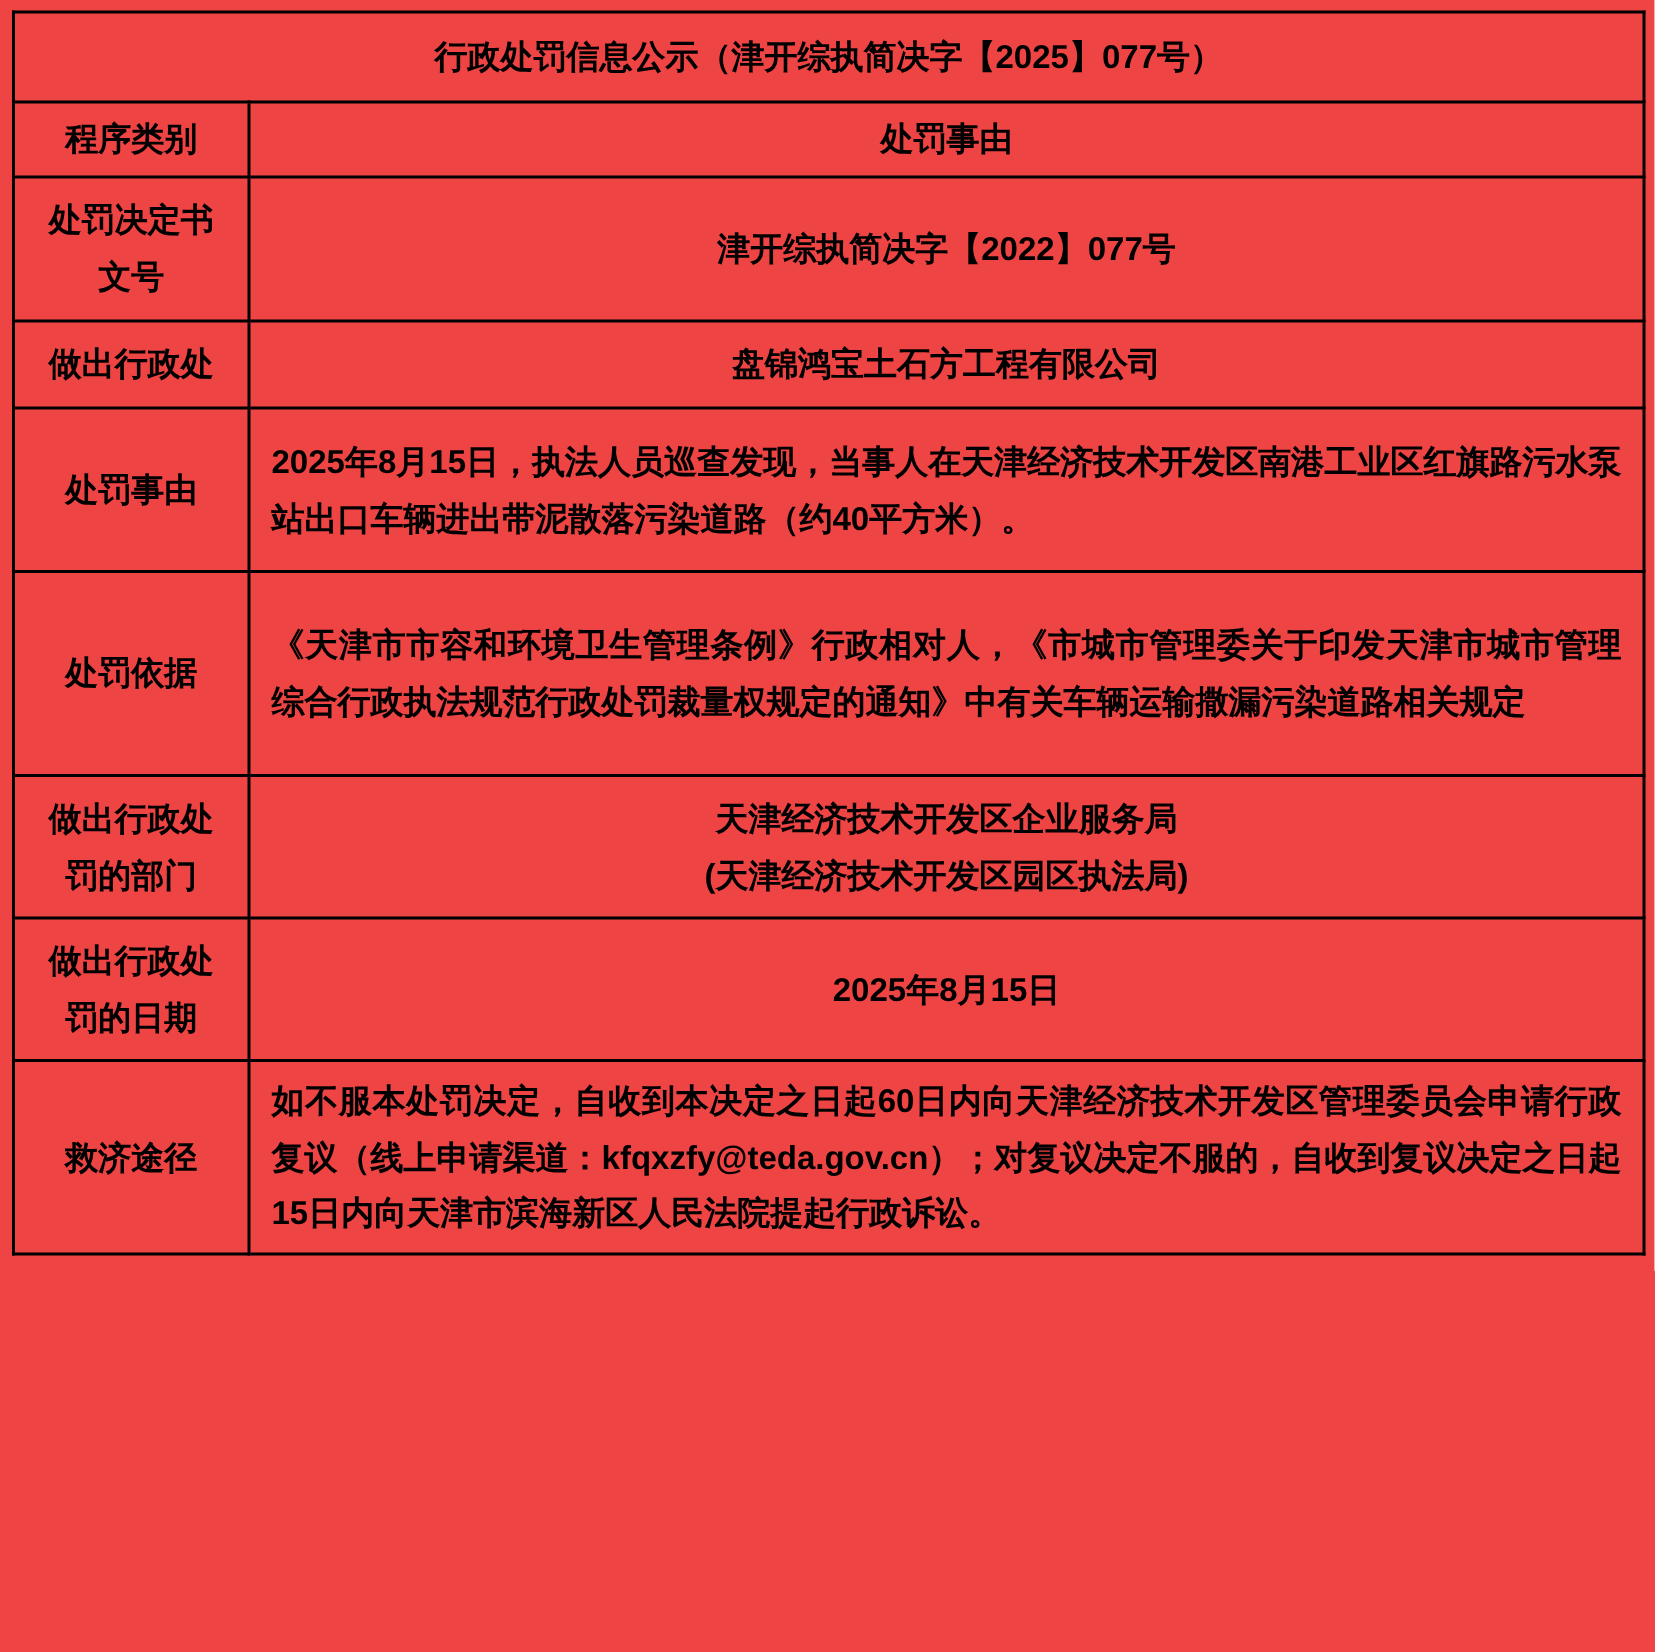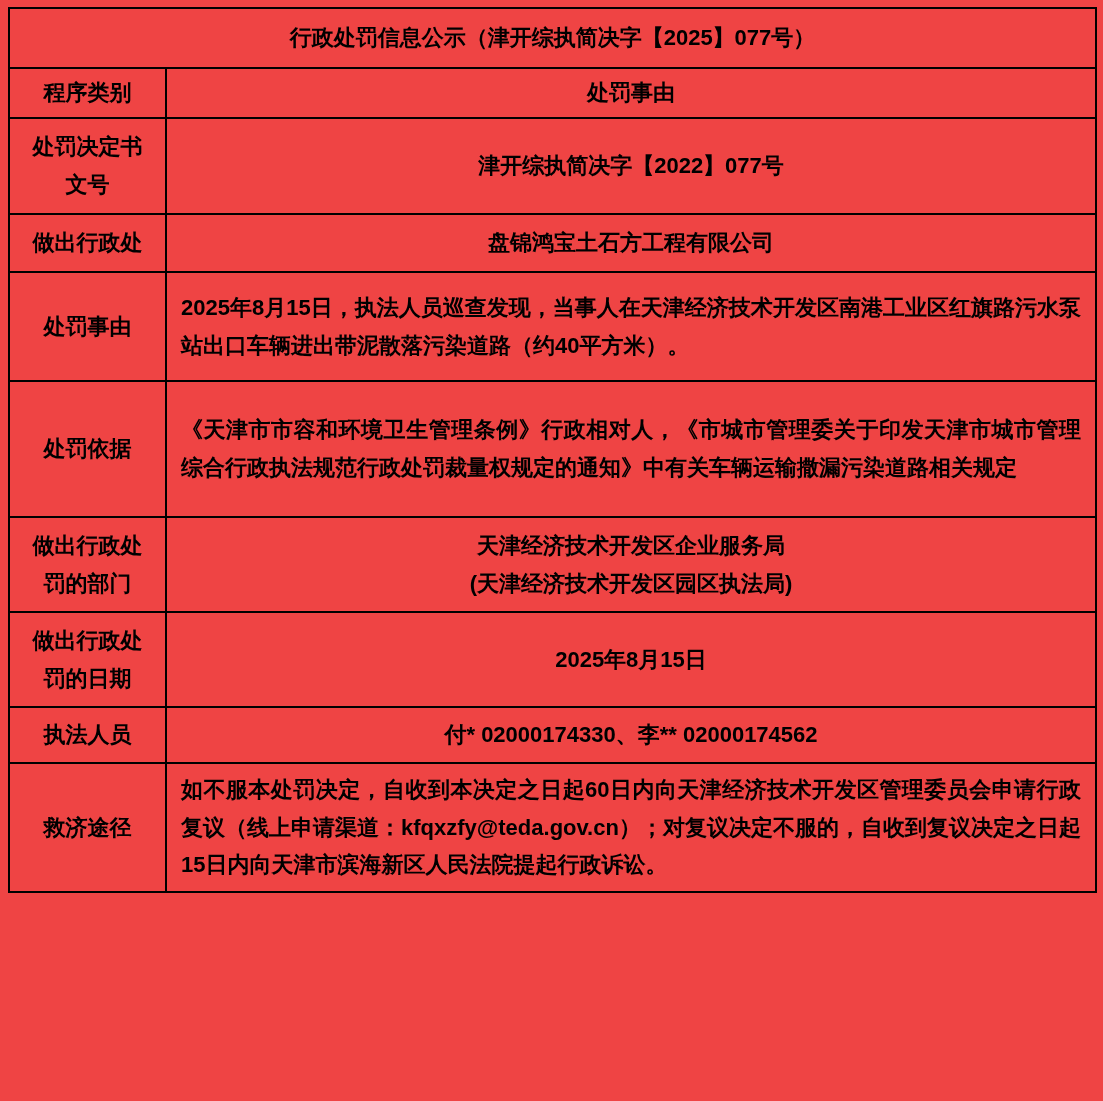--- a/index.html
+++ b/index.html
@@ -119,24 +119,20 @@
 (天津经济技术开发区园区执法局)</td>
       </tr>
 
       <tr class="r-date">
         <td class="label-cell">做出行政处
 罚的日期</td>
         <td class="value-cell">2025年8月15日</td>
       </tr>
 
 
-      <tr class="r-officers">
-        <td class="label-cell">执法人员</td>
-        <td class="value-cell">付* 02000174330、李** 02000174562</td>
-      </tr>
 
       <tr class="r-remedy">
         <td class="label-cell">救济途径</td>
         <td class="value-cell justify">如不服本处罚决定，自收到本决定之日起60日内向天津经济技术开发区管理委员会申请行政复议（线上申请渠道：kfqxzfy@teda.gov.cn）；对复议决定不服的，自收到复议决定之日起15日内向天津市滨海新区人民法院提起行政诉讼。</td>
       </tr>
     </tbody>
   </table>
 </div>
 
 </body></html>

